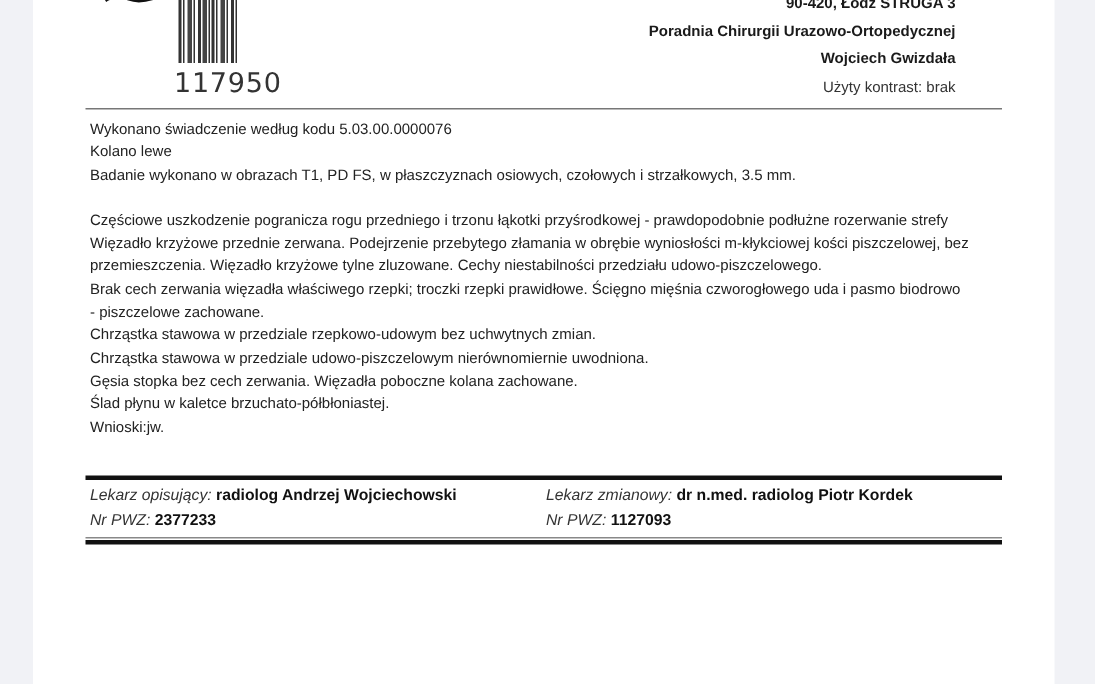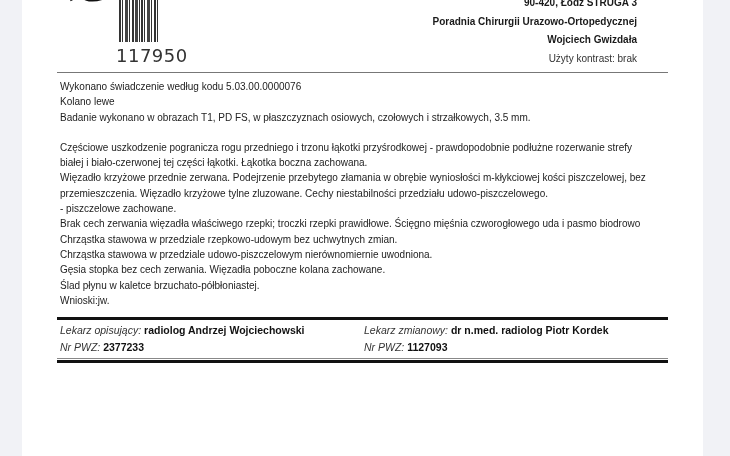--- a/index.html
+++ b/index.html
@@ -99,25 +99,24 @@
   <div class="hdr contrast">Użyty kontrast: brak</div>
 
   <div class="rule-top" style="left:35px"></div>
 
   <div class="body-text" style="left:38px">
     <p>Wykonano świadczenie według kodu 5.03.00.0000076</p>
     <p>Kolano lewe</p>
     <p>Badanie wykonano w obrazach T1, PD FS, w płaszczyznach osiowych, czołowych i strzałkowych, 3.5 mm.</p>
     <div class="gap"></div>
     <p>Częściowe uszkodzenie pogranicza rogu przedniego i trzonu łąkotki przyśrodkowej - prawdopodobnie podłużne rozerwanie strefy</p>
-    <p>białej i biało-czerwonej tej części łąkotki. Łąkotka boczna zachowana.</p>
     <p>Więzadło krzyżowe przednie zerwana. Podejrzenie przebytego złamania w obrębie wyniosłości m-kłykciowej kości piszczelowej, bez</p>
     <p>przemieszczenia. Więzadło krzyżowe tylne zluzowane. Cechy niestabilności przedziału udowo-piszczelowego.</p>
+    <p>Brak cech zerwania więzadła właściwego rzepki; troczki rzepki prawidłowe. Ścięgno mięśnia czworogłowego uda i pasmo biodrowo</p>
     <p>- piszczelowe zachowane.</p>
-    <p>Brak cech zerwania więzadła właściwego rzepki; troczki rzepki prawidłowe. Ścięgno mięśnia czworogłowego uda i pasmo biodrowo</p>
     <p>Chrząstka stawowa w przedziale rzepkowo-udowym bez uchwytnych zmian.</p>
     <p>Chrząstka stawowa w przedziale udowo-piszczelowym nierównomiernie uwodniona.</p>
     <p>Gęsia stopka bez cech zerwania. Więzadła poboczne kolana zachowane.</p>
     <p>Ślad płynu w kaletce brzuchato-półbłoniastej.</p>
     <p>Wnioski:jw.</p>
   </div>
 
   <div class="rule-thick" style="left:35px;top:317px"></div>
 
   <div class="sig" style="left:38px;top:324px">

